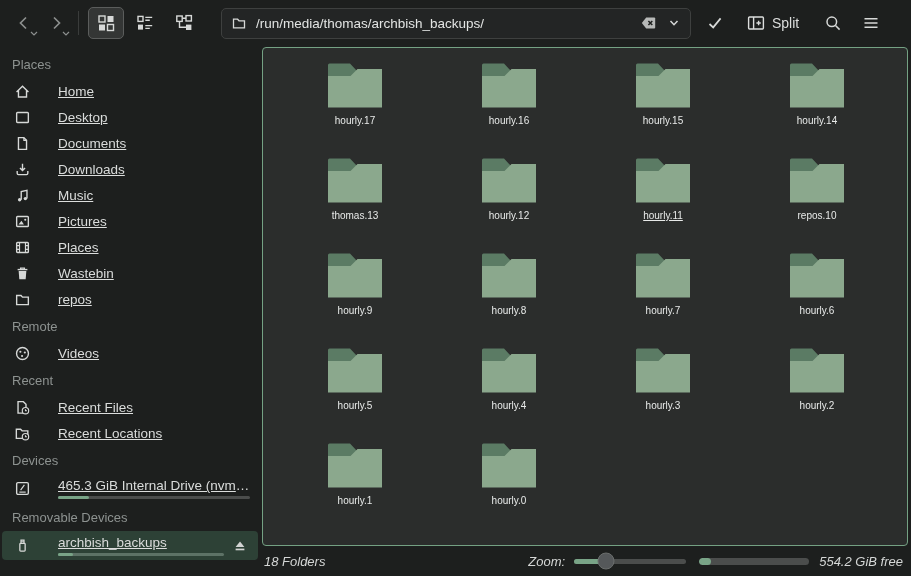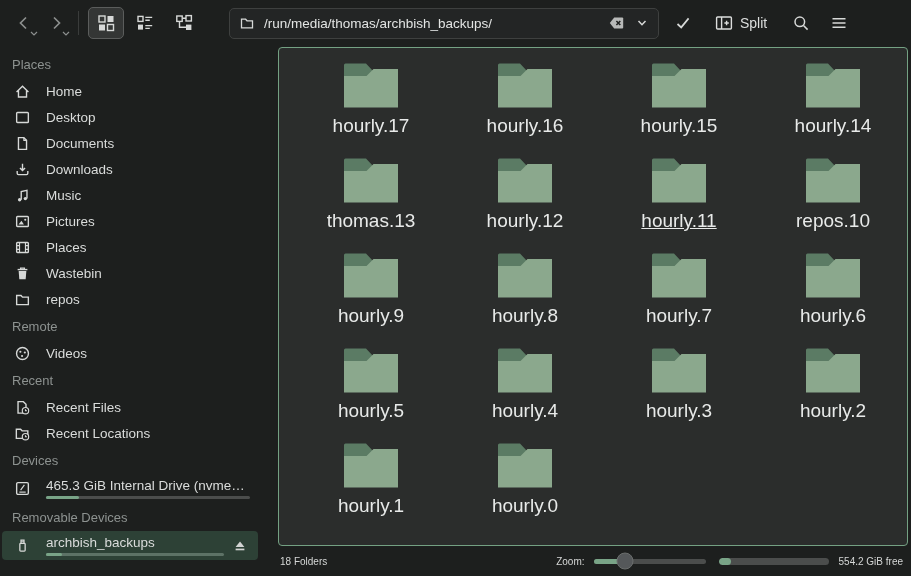--- a/index.html
+++ b/index.html
@@ -23,53 +23,53 @@
   .window{width:911px;height:576px;display:flex;flex-direction:column;}
 
   
   .toolbar{height:46px;flex:0 0 46px;display:flex;align-items:center;padding:0 8px 0 8px;background:var(--bg);}
   .tbtn{position:relative;display:flex;align-items:center;justify-content:center;background:none;border:1px solid transparent;border-radius:5px;color:var(--icon);cursor:pointer;}
   .navbtn{width:32px;height:32px;color:var(--icon-dim);}
   .navbtn .caret{position:absolute;right:1px;bottom:2px;}
   .sep{width:1px;height:24px;background:#3a3c3b;margin:0 9px 0 6px;}
   .viewbtn{width:36px;height:32px;margin-right:3px;}
   .viewbtn.selected{background:#343635;border-color:#5b5d5c;}
-  .urlbar{display:flex;align-items:center;height:31px;width:430px;margin-left:24px;background:var(--bg-raised);border:1px solid var(--border);border-radius:5px;padding:0 4px 0 9px;}
+  .urlbar{display:flex;align-items:center;height:31px;width:470px;margin-left:16px;background:var(--bg-raised);border:1px solid var(--border);border-radius:5px;padding:0 4px 0 9px;}
   .urlbar .path{flex:1;font-size:13.5px;color:#e2e4e3;margin-left:9px;white-space:nowrap;overflow:hidden;}
   .urlbar .clear{width:26px;height:24px;}
   .urlbar .combo{width:24px;height:24px;color:var(--icon);}
   .checkbtn{width:32px;height:32px;margin-left:8px;}
   .splitbtn{height:32px;padding:0 9px;margin-left:6px;gap:7px;font-size:14px;color:var(--text);}
   .searchbtn{width:32px;height:32px;margin-left:8px;}
   .menubtn{width:32px;height:32px;margin-left:6px;}
 
   
-  .body{flex:1;display:flex;min-height:0;gap:16px;}
+  .body{flex:1;display:flex;min-height:0;}
   .sidebar{width:260px;flex:0 0 260px;padding:4px 0 0 0;overflow:hidden;font-size:13.5px;}
   .section-title{color:var(--text-dim);font-size:13px;padding:7px 12px 6px 12px;}
   .side-item{display:flex;align-items:center;padding:4px 8px 4px 12px;margin:0 2px;border-radius:4px;cursor:pointer;min-height:26px;}
   .side-item .side-icon{width:17px;height:17px;flex:0 0 17px;color:var(--icon);display:flex;align-items:center;}
-  .side-col{flex:1;min-width:0;margin-left:15px;}
+  .side-col{flex:1;min-width:0;margin-left:27px;text-decoration:underline;}
   .side-label{color:#dadcdb;white-space:nowrap;overflow:hidden;text-overflow:ellipsis;}
   .side-item.selected{background:var(--sel-bg);align-items:center;}
   .bar-track{height:3px;border-radius:2px;background:var(--track);margin-top:3px;}
   .side-item.selected .bar-track{background:#5d7266;}
   .bar-fill{height:100%;border-radius:2px;background:var(--accent);}
   .eject{flex:0 0 20px;margin-left:6px;color:#d2d4d3;background:none;border:none;cursor:pointer;display:flex;align-items:center;justify-content:center;}
 
   .main-col{flex:1;display:flex;flex-direction:column;min-width:0;}
   .view-panel{flex:1;margin:1px 3px 0 2px;background:var(--bg-content);border:1px solid #74a183;border-radius:4px;overflow:hidden;}
   .grid{display:grid;grid-template-columns:repeat(4,154px);grid-auto-rows:95px;padding:14px 0 0 15px;}
   .fcell{display:flex;flex-direction:column;align-items:center;cursor:pointer;}
   .fcell .ficon{width:58px;height:47px;}
-  .flabel{margin-top:6px;font-size:19px;color:#e8eae9;}
+  .flabel{margin-top:6px;font-size:10px;color:#e8eae9;}
   .fcell.hovered .flabel{text-decoration:underline;}
 
   
-  .statusbar{flex:0 0 30px;display:flex;align-items:center;padding:0 8px 0 4px;font-size:10px;color:#d5d7d6;}
+  .statusbar{flex:0 0 30px;display:flex;align-items:center;padding:0 8px 0 4px;font-size:13px;color:#d5d7d6;font-style:italic;}
   .sb-items{margin-right:auto;}
   .zoom-label{margin-right:9px;}
   .slider{position:relative;width:112px;height:18px;cursor:pointer;}
   .slider .s-track{position:absolute;top:7px;left:0;right:0;height:5px;border-radius:3px;background:var(--track);}
   .slider .s-fill{position:absolute;top:7px;left:0;height:5px;border-radius:3px;background:var(--accent);}
   .slider .s-handle{position:absolute;top:50%;width:17px;height:17px;border-radius:50%;background:#55585a;border:1px solid #6b6e6d;transform:translate(-50%,-50%);}
   .freebar{position:relative;width:110px;height:7px;border-radius:4px;background:var(--track);margin-left:13px;overflow:hidden;}
   .freebar .f-fill{height:100%;border-radius:4px;background:var(--accent);}
   .sb-free{margin-left:10px;}
   svg{display:block;}

